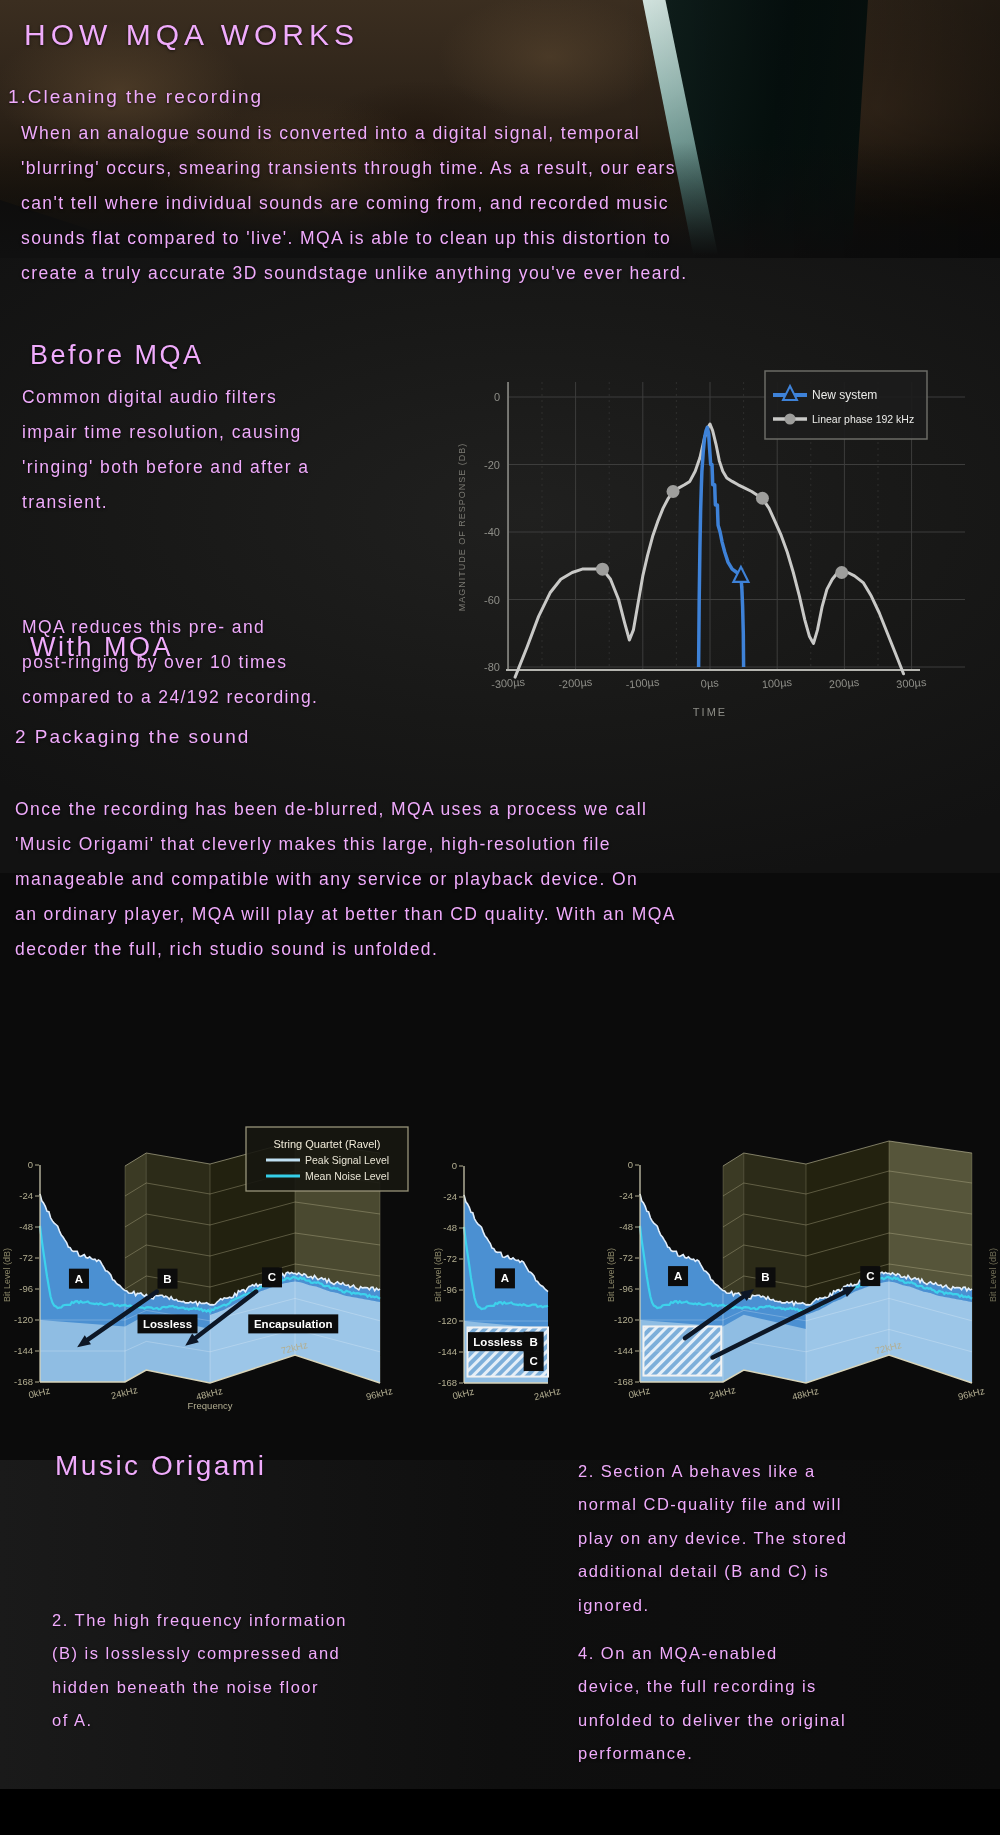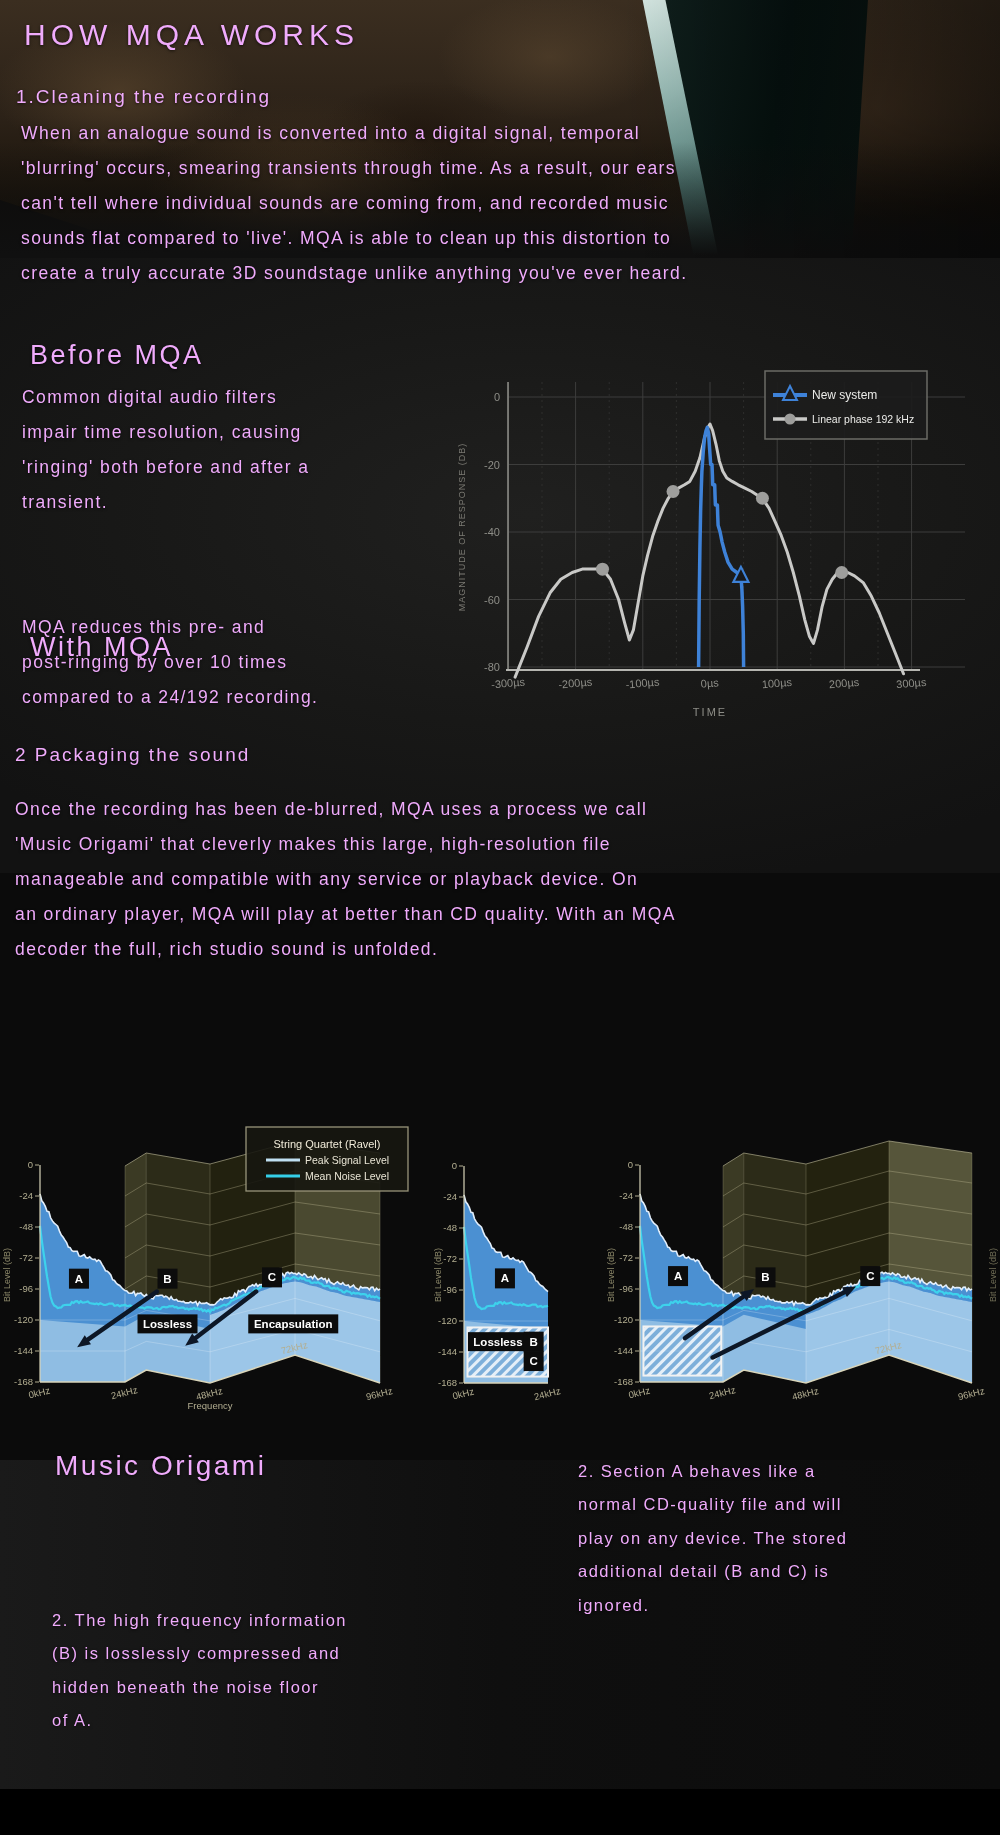--- a/index.html
+++ b/index.html
@@ -54,21 +54,21 @@
 
   <div class="photo">
     <div class="ph-base"></div>
     <div class="monolith"></div>
     <div class="mono-edge"></div>
     <div class="ph-wedge"></div>
     <div class="ph-fade"></div>
   </div>
 
   <h1 class="t title" style="margin:0;">HOW MQA WORKS</h1>
-  <div class="t h-sub" style="left:16px;top:86px;">1.Cleaning the recording</div>
+  <div class="t h-sub" style="left:8px;top:86px;">1.Cleaning the recording</div>
   <div class="t para" style="left:21px;top:116px;width:860px;">When an analogue sound is converted into a digital signal, temporal
 'blurring' occurs, smearing transients through time. As a result, our ears
 can't tell where individual sounds are coming from, and recorded music
 sounds flat compared to 'live'. MQA is able to clean up this distortion to
 create a truly accurate 3D soundstage unlike anything you've ever heard.</div>
 
   <div class="t h2" style="left:30px;top:340px;">Before MQA</div>
   <div class="t para" style="left:22px;top:380px;width:420px;">Common digital audio filters
 impair time resolution, causing
 'ringing' both before and after a
@@ -123,21 +123,21 @@
         <path d="M300.912,251.875 L308.412,266.875 L293.412,266.875 Z" fill="#17191c" stroke="#3e82d8" stroke-width="2.2"></path>
         <rect x="325" y="56" width="162" height="68" fill="rgba(28,28,28,0.92)" stroke="#6b6b66" stroke-width="1.5"></rect>
         <line x1="333" y1="80" x2="367" y2="80" stroke="#3e82d8" stroke-width="4"></line>
         <path d="M350,71 L357,85 L343,85 Z" fill="#1c1c1c" stroke="#3e82d8" stroke-width="2"></path>
         <text fill="#ebebe8" font-size="12" x="372" y="84">New system</text>
         <line x1="333" y1="104" x2="367" y2="104" stroke="#c9c9c7" stroke-width="3.5"></line>
         <circle cx="350" cy="104" r="5.5" fill="#9e9e9c"></circle>
         <text fill="#ebebe8" font-size="10.5" x="372" y="108">Linear phase 192 kHz</text>
       </svg></div>
 
-  <div class="t h-sub" style="left:15px;top:744px;">2 Packaging the sound</div>
+  <div class="t h-sub" style="left:15px;top:726px;">2 Packaging the sound</div>
   <div class="t para" style="left:15px;top:792px;width:920px;">Once the recording has been de-blurred, MQA uses a process we call
 'Music Origami' that cleverly makes this large, high-resolution file
 manageable and compatible with any service or playback device. On
 an ordinary player, MQA will play at better than CD quality. With an MQA
 decoder the full, rich studio sound is unfolded.</div>
 
   <div id="chart-o1" class="chart" style="left:0px;top:1075px;width:440px;height:345px;"><svg width="440" height="345" viewBox="0 0 440 345">
         <path d="M125.008,91 L146.26,78 L146.26,295 L125.008,307 Z" fill="#3b3a24"></path>
         <path d="M146.26,78 L210.016,89 L210.016,308 L146.26,295 Z" fill="#2c2b18"></path>
         <path d="M210.016,89 L295.024,66 L295.024,280 L210.016,308 Z" fill="#22210f"></path>
@@ -328,14 +328,18 @@
   <div class="t h2" style="left:55px;top:1450px;font-size:28px;">Music Origami</div>
   <div class="t list" style="left:52px;top:1604px;width:360px;">2. The high frequency information
 (B) is losslessly compressed and
 hidden beneath the noise floor
 of A.</div>
   <div class="t list" style="left:578px;top:1455px;width:360px;">2. Section A behaves like a
 normal CD-quality file and will
 play on any device. The stored
 additional detail (B and C) is
 ignored.</div>
+  <div class="t list" style="left:578px;top:1637px;width:360px;">4. On an MQA-enabled
+device, the full recording is
+unfolded to deliver the original
+performance.</div>
 
 </div>
 
 </body></html>

